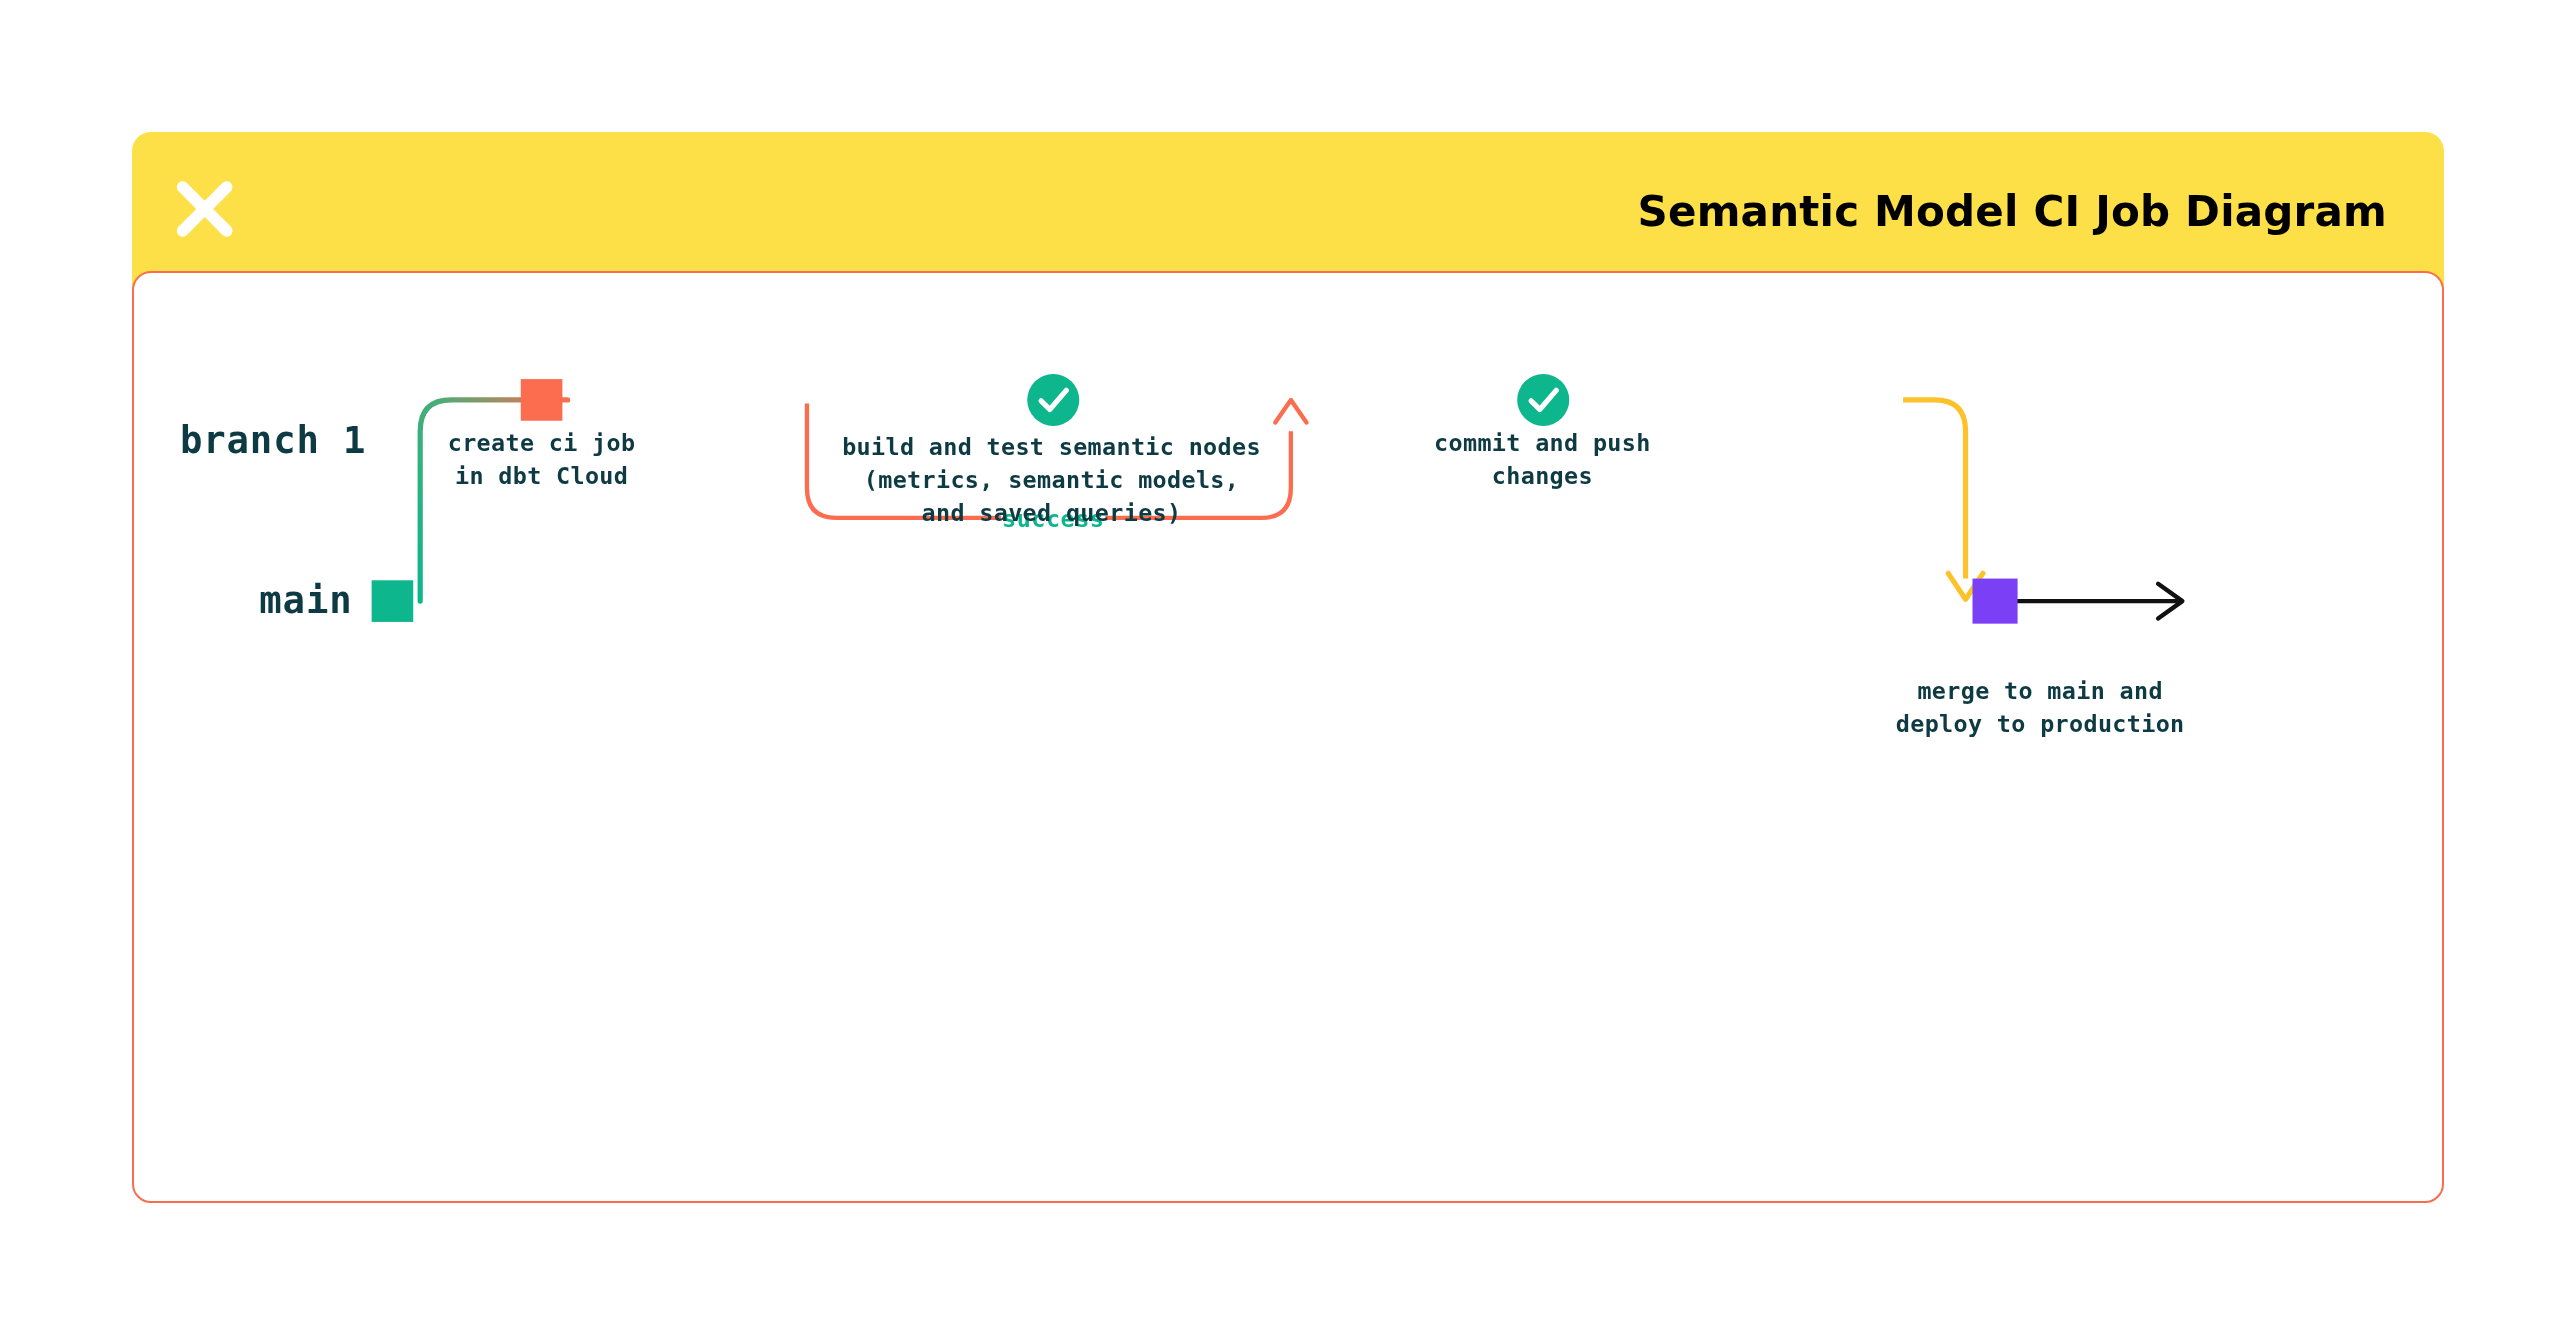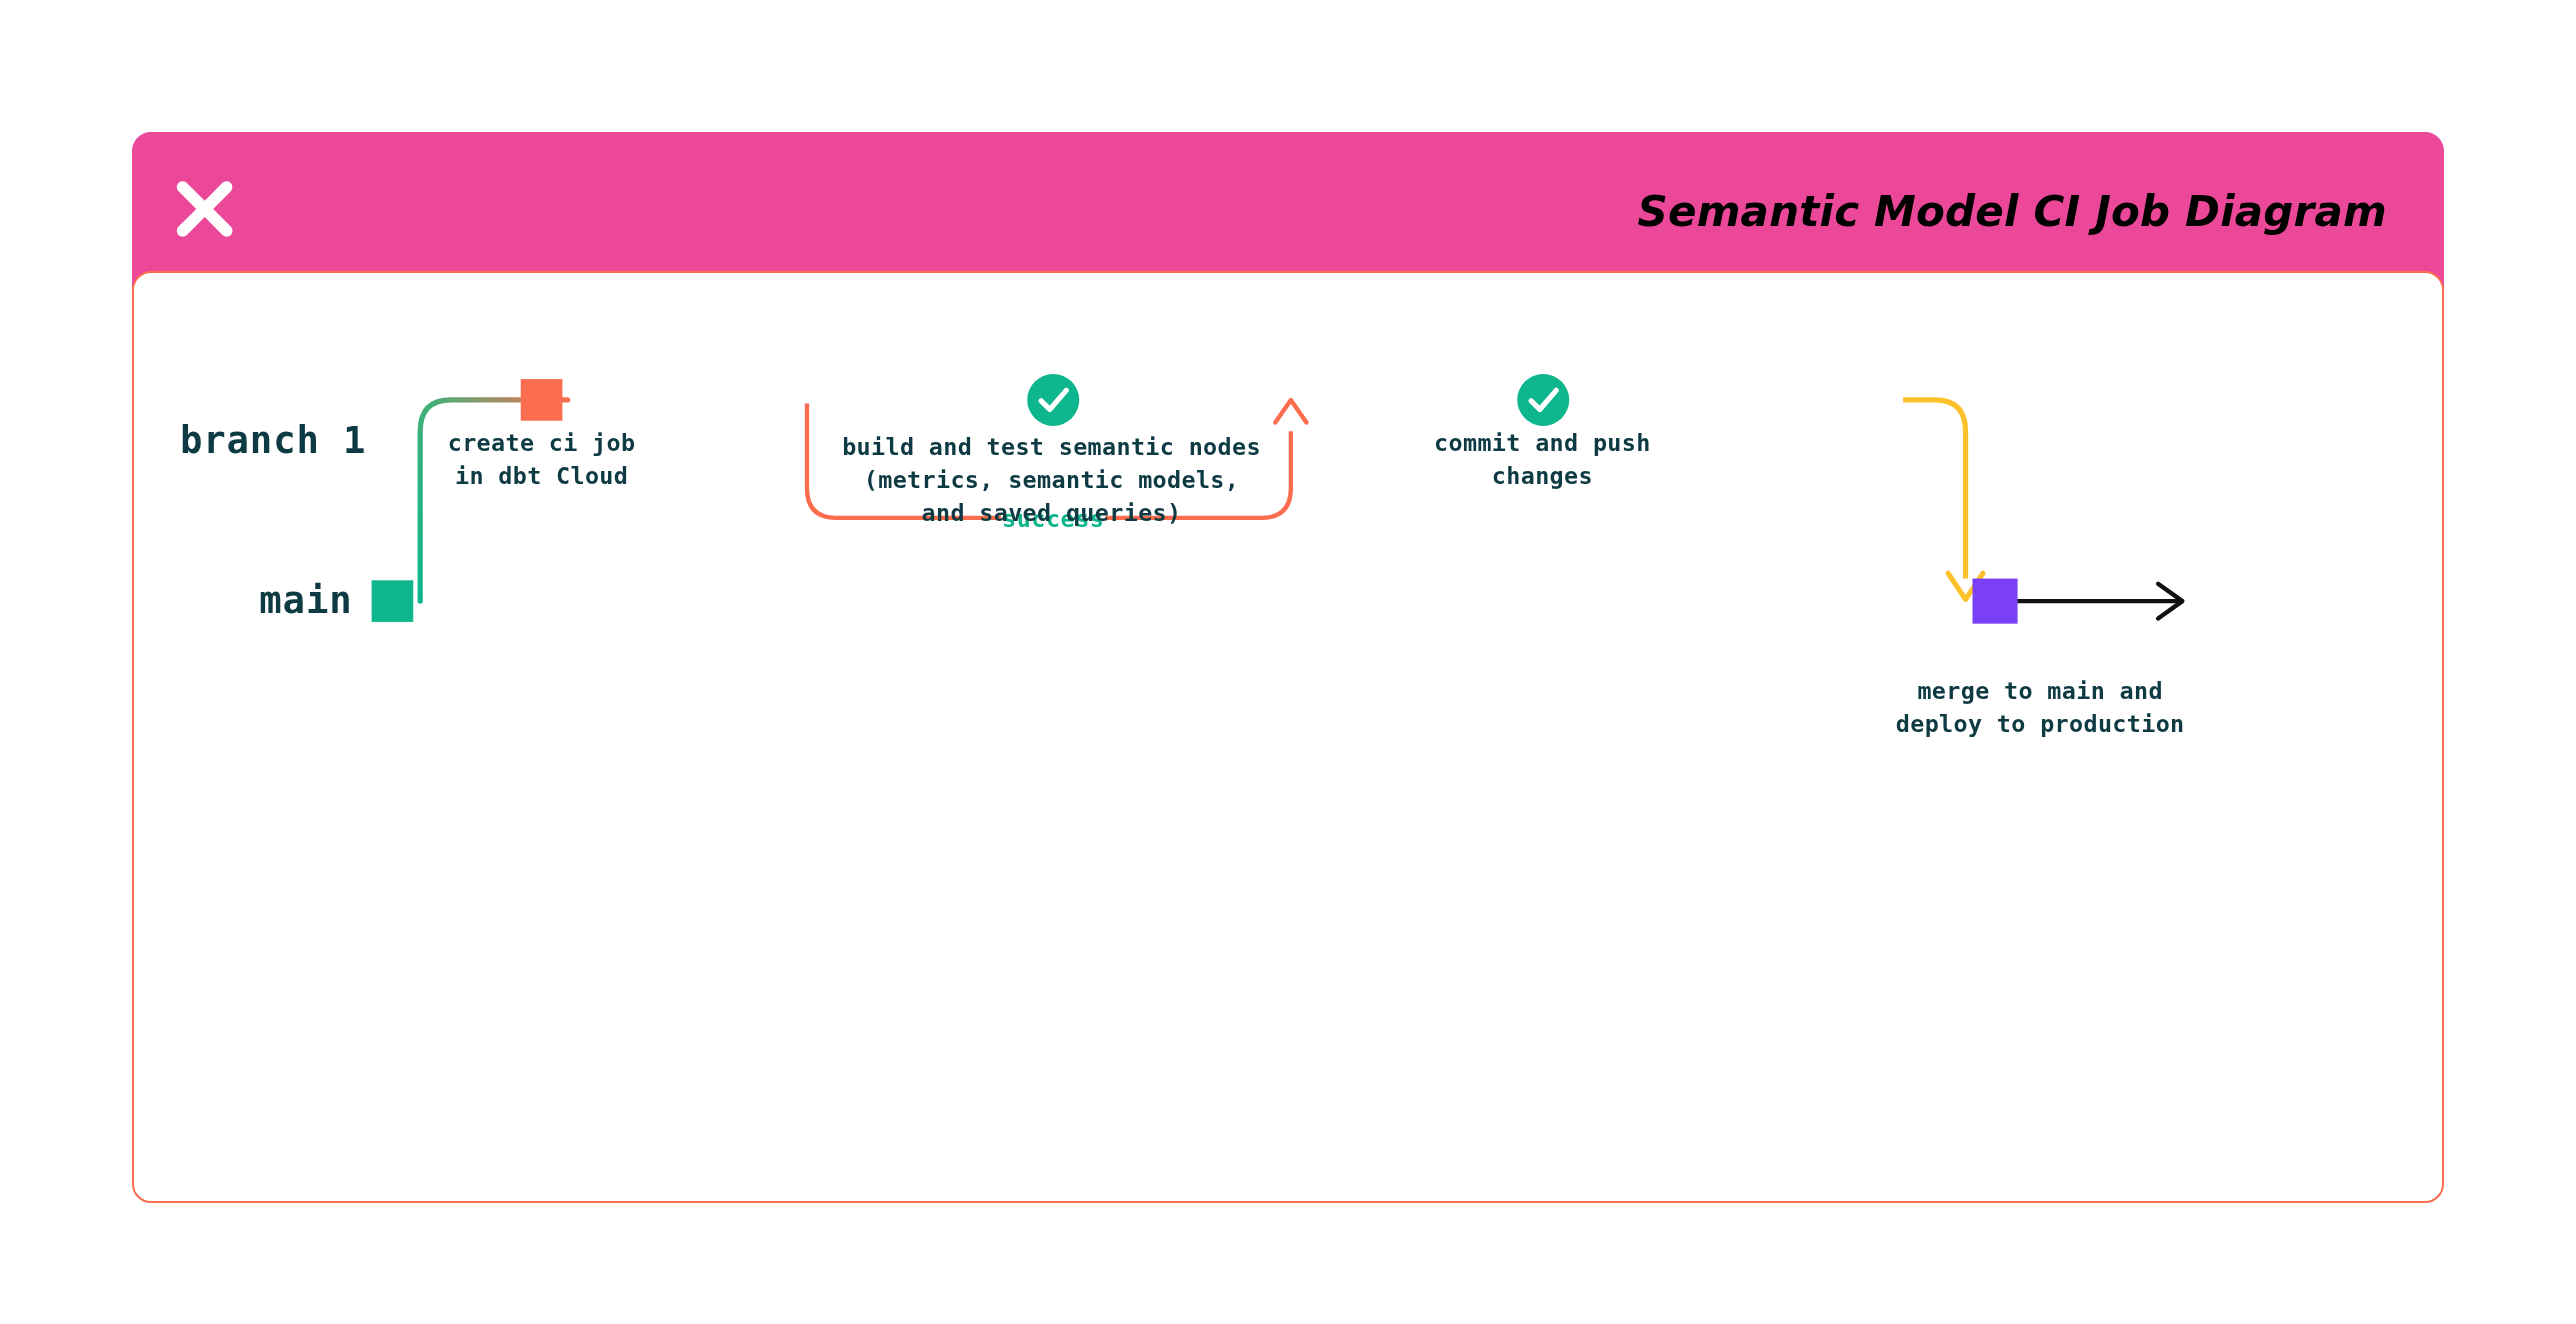--- a/index.html
+++ b/index.html
@@ -29,28 +29,27 @@
     height: 1070px;
     box-sizing: border-box;
   }
 
   .card-header {
     position: absolute;
     left: 0;
     top: 0;
     width: 100%;
     height: 158px;
-    background: #ec4899;
+    background: #fde047;
     border-radius: 19px 19px 0 0;
     box-sizing: border-box;
     display: flex;
     align-items: center;
     justify-content: space-between;
     padding: 0 57px 0 36px;
-    font-style: italic;
   }
 
   .card-logo {
     width: 73px;
     height: 73px;
     display: block;
   }
 
   .card-title {
     font-family: "DejaVu Sans", sans-serif;

